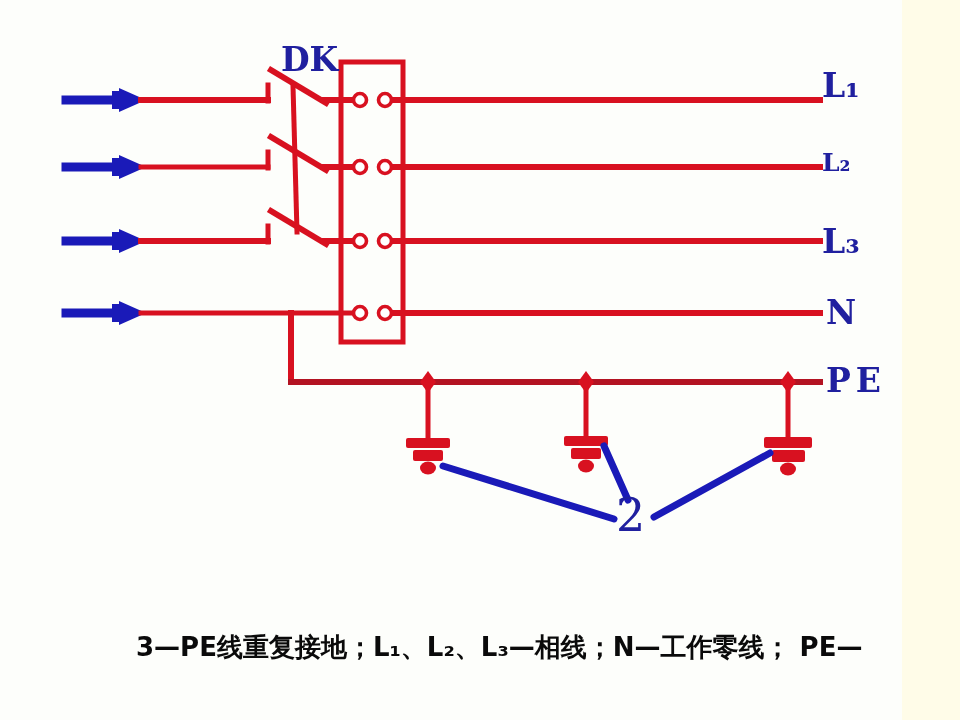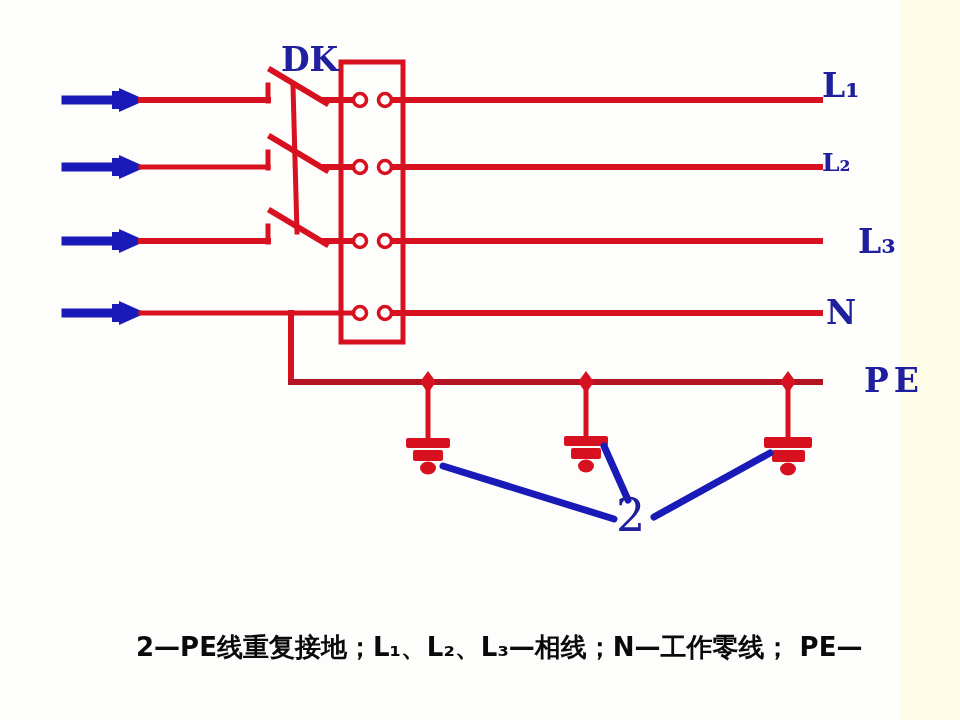--- a/index.html
+++ b/index.html
@@ -37,23 +37,23 @@
     position:absolute;
     color:var(--label-blue);
     font-family:"DejaVu Serif","Liberation Serif",serif;
     font-weight:bold;
     white-space:nowrap;
   }
   .label-dk{left:281px;top:24px;font-size:33px;margin-top:16px;}
   .label-rcd{left:337px;top:13px;font-size:31px;}
   .label-l1{left:822px;top:66px;font-size:33px;}
   .label-l2{left:822px;top:148px;font-size:25px;}
-  .label-l3{left:822px;top:222px;font-size:33px;margin-left:36px;}
+  .label-l3{left:822px;top:222px;font-size:33px;}
   .label-n{left:826px;top:293px;font-size:33px;}
-  .label-pe{left:826px;top:361px;font-size:33px;letter-spacing:5px;margin-left:38px;}
+  .label-pe{left:826px;top:361px;font-size:33px;letter-spacing:5px;}
   .label-callout{left:616px;top:488px;font-size:46px;font-weight:normal;}
   .caption{
     position:absolute;left:98px;top:560px;width:800px;
     color:var(--text-black);
     font-family:"DejaVu Sans","Liberation Sans",sans-serif;
     font-weight:bold;
     font-size:26px;line-height:35px;
     white-space:pre-wrap;
   }
   .caption .indent{padding-left:38px;}
@@ -167,18 +167,18 @@
 
   <div class="diagram-label label-dk">DK</div>
   <div class="diagram-label label-l1">L₁</div>
   <div class="diagram-label label-l2">L₂</div>
   <div class="diagram-label label-l3">L₃</div>
   <div class="diagram-label label-n">N</div>
   <div class="diagram-label label-pe">PE</div>
   <div class="diagram-label label-callout">2</div>
 
   <div class="caption">
-    <div class="indent">2—PE线重复接地；L₁、L₂、L₃—相线；N—工作零线； PE—</div>
+    <div class="indent">3—PE线重复接地；L₁、L₂、L₃—相线；N—工作零线； PE—</div>
     
     
     
   </div>
 </div>
 
 </body></html>

